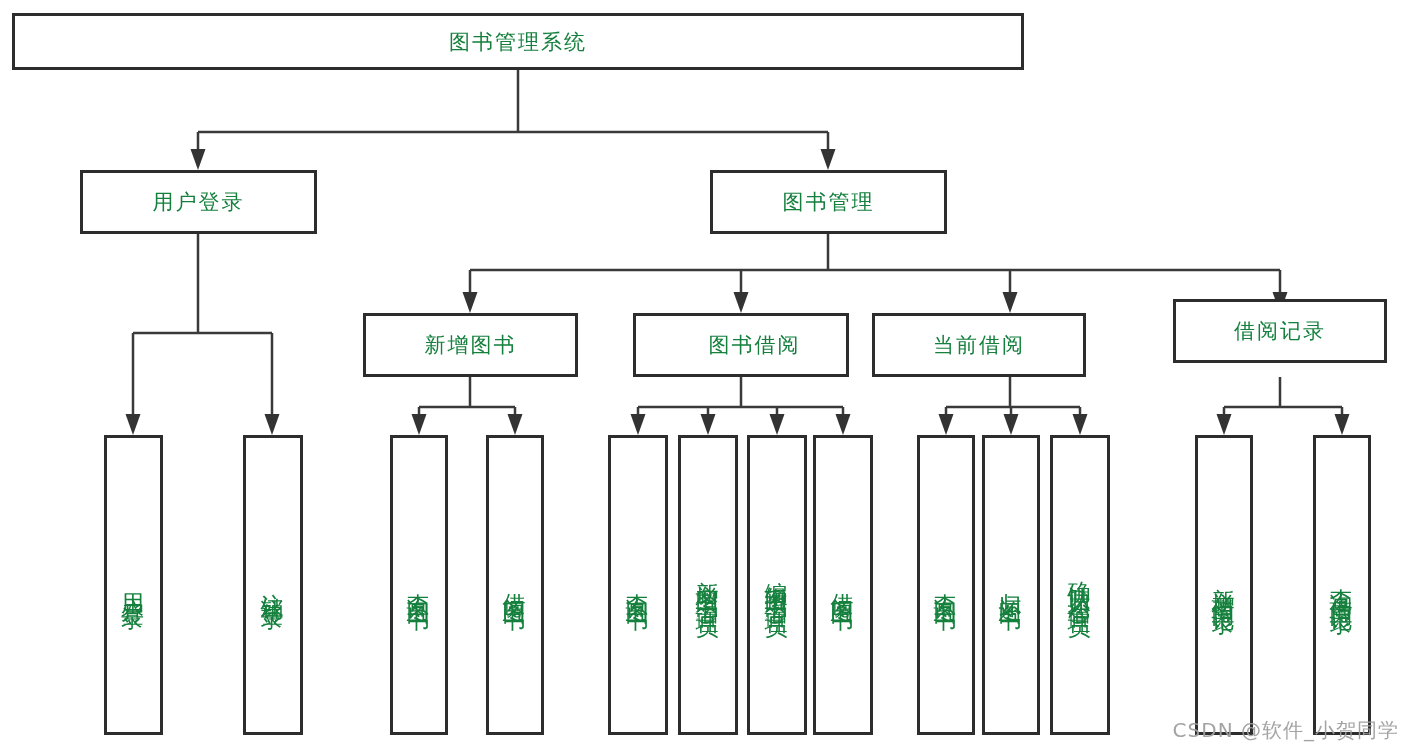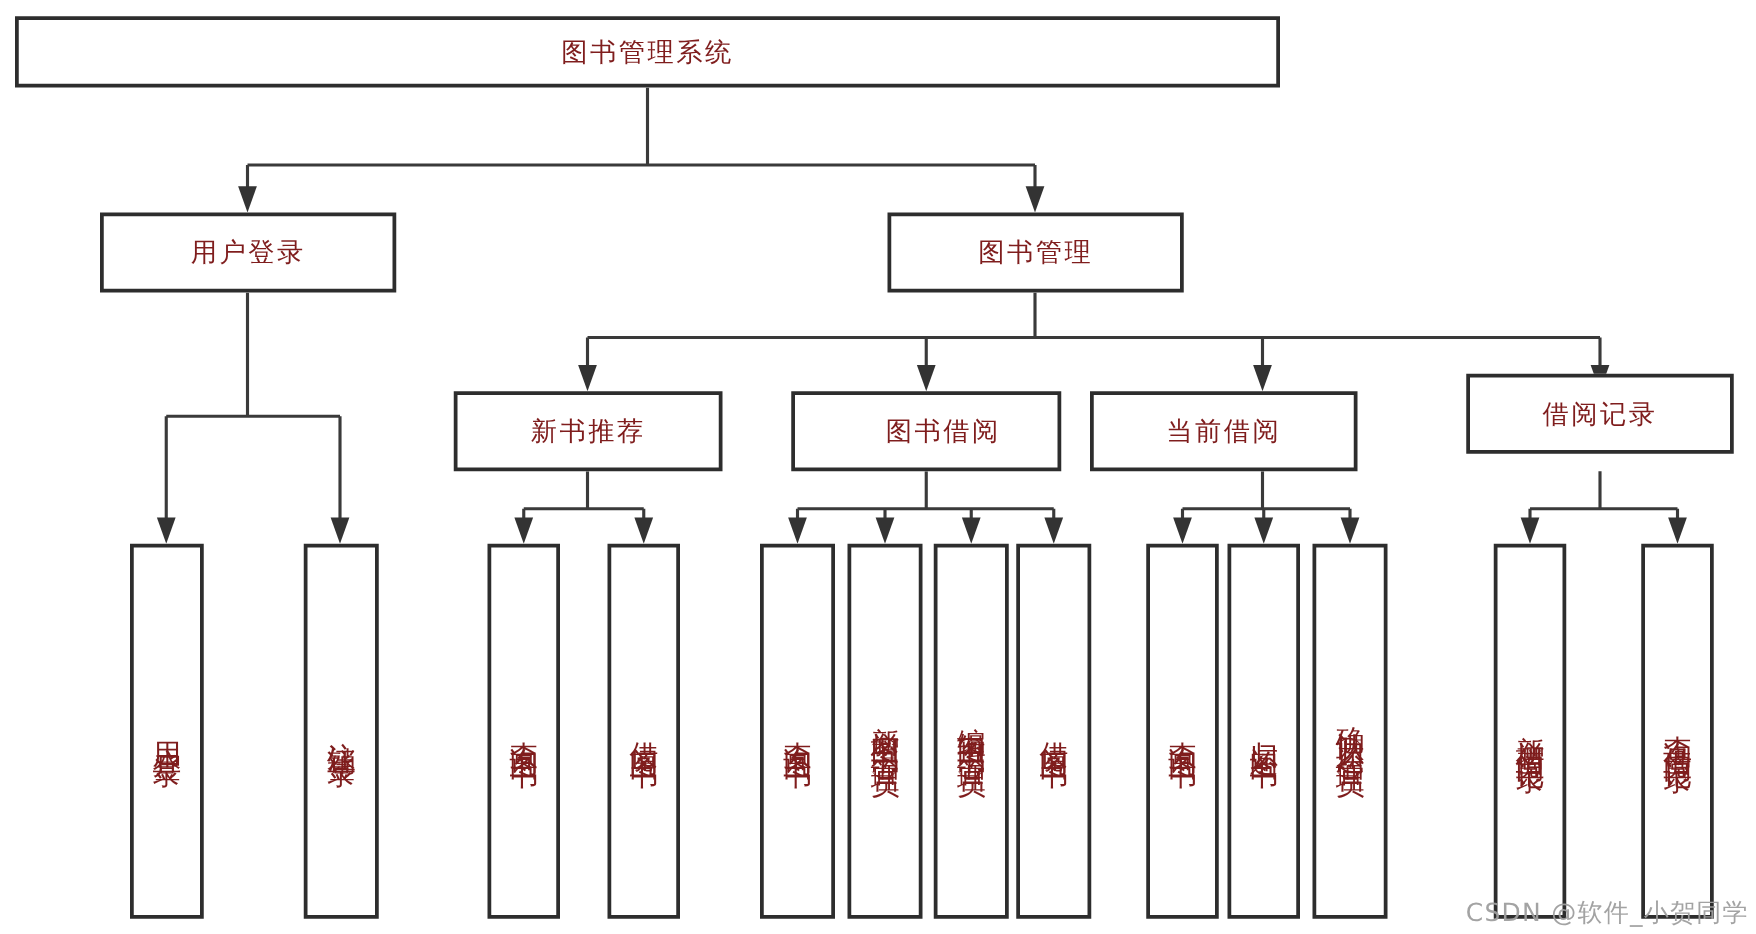--- a/index.html
+++ b/index.html
@@ -12,21 +12,21 @@
   }
   svg.connectors{position:absolute;left:0;top:0;width:1405px;height:747px;}
   .node{
     position:absolute;
     box-sizing:border-box;
     background:#ffffff;
     border:3px solid #2d2d2d;
     display:flex;
     align-items:center;
     justify-content:center;
-    color:#7f1d1d;
+    color:#15803d;
     text-align:center;
   }
   .h{font-size:21px;letter-spacing:2px;font-weight:500;}
   .v{
     writing-mode:vertical-rl;
     font-size:23px;
     letter-spacing:5px;
     font-weight:500;
     padding:8px 0;
   }
@@ -85,21 +85,21 @@
       <use href="#ah" transform="translate(1224,435)"></use>
       <use href="#ah" transform="translate(1342,435)"></use>
     </g>
   </svg>
 
   <div class="node h" style="left:12px;top:13px;width:1012px;height:57px;">图书管理系统</div>
 
   <div class="node h" style="left:80px;top:170px;width:237px;height:64px;">用户登录</div>
   <div class="node h" style="left:710px;top:170px;width:237px;height:64px;text-align:right;">图书管理</div>
 
-  <div class="node h" style="left:363px;top:313px;width:215px;height:64px;">新书推荐</div>
+  <div class="node h" style="left:363px;top:313px;width:215px;height:64px;">新增图书</div>
   <div class="node h" style="left:633px;top:313px;width:216px;height:64px;padding-left:27px;">图书借阅</div>
   <div class="node h" style="left:872px;top:313px;width:214px;height:64px;">当前借阅</div>
   <div class="node h" style="left:1173px;top:299px;width:214px;height:64px;">借阅记录</div>
 
   <div class="node v" style="left:104px;top:435px;width:59px;height:300px;">用户登录</div>
   <div class="node v" style="left:243px;top:435px;width:60px;height:300px;">注销登录</div>
 
   <div class="node v" style="left:390px;top:435px;width:58px;height:300px;">查询图书</div>
   <div class="node v" style="left:486px;top:435px;width:58px;height:300px;">借阅图书</div>
 

